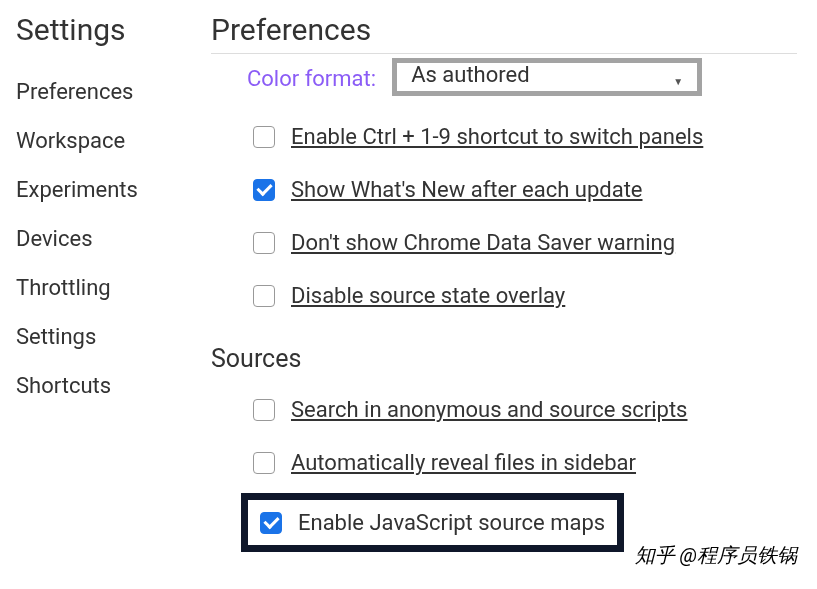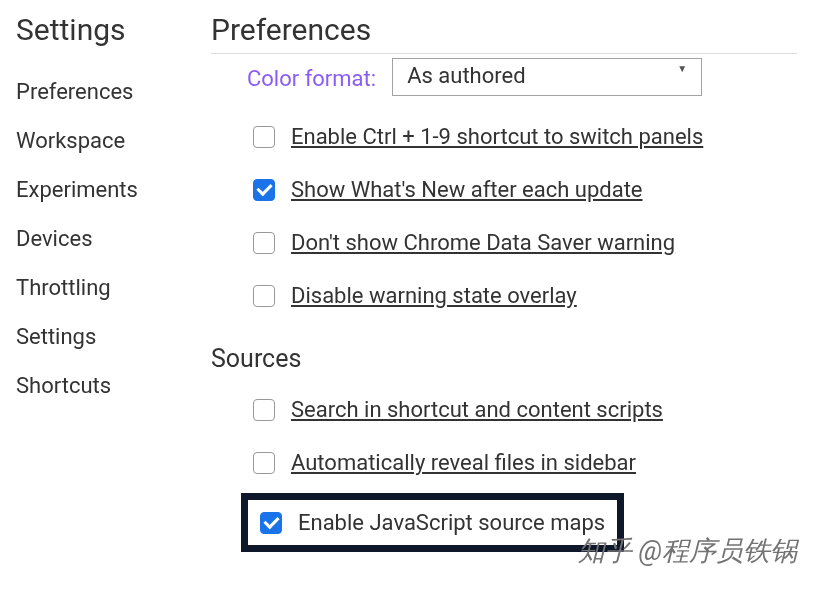--- a/index.html
+++ b/index.html
@@ -61,27 +61,27 @@
     .row-label {
       font-size: 22px;
       color: #8b5cf6;
       margin-right: 16px;
       margin-top: 2px;
     }
     .select {
       flex: 1;
       max-width: 310px;
       height: 38px;
-      border: 1px solid #a3a3a3;
+      border: 5px solid #a3a3a3;
       padding: 4px 14px;
       font-size: 22px;
       color: #333;
       background: #fff;
       display: flex;
-      align-items: flex-start;
+      align-items: flex-end;
       justify-content: space-between;
       cursor: pointer;
     }
     .chevron {
       font-size: 10px;
       color: #555;
     }
     .checkbox-row {
       display: flex;
       align-items: center;
@@ -133,22 +133,22 @@
       margin-left: 30px;
       margin-top: 4px;
     }
     .highlight-box .checkbox {
       margin-right: 16px;
     }
     .watermark {
       position: absolute;
       right: 20px;
       bottom: 20px;
-      font-size: 27px;
-      color: #737373;
+      font-size: 20px;
+      color: #000000;
       font-style: italic;
       pointer-events: none;
       margin-left: 32px;
     }
   </style>
 </head>
 <body>
 
 <div class="container">
   <div class="sidebar">
@@ -184,28 +184,28 @@
         <span class="checkbox-label">Show What's New after each update</span>
       </div>
 
       <div class="checkbox-row">
         <div class="checkbox"></div>
         <span class="checkbox-label">Don't show Chrome Data Saver warning</span>
       </div>
 
       <div class="checkbox-row">
         <div class="checkbox"></div>
-        <span class="checkbox-label">Disable warning state overlay</span>
+        <span class="checkbox-label">Disable source state overlay</span>
       </div>
 
       <div class="section-header">Sources</div>
 
       <div class="checkbox-row">
         <div class="checkbox"></div>
-        <span class="checkbox-label">Search in shortcut and content scripts</span>
+        <span class="checkbox-label">Search in anonymous and source scripts</span>
       </div>
 
       <div class="checkbox-row">
         <div class="checkbox"></div>
         <span class="checkbox-label">Automatically reveal files in sidebar</span>
       </div>
 
       <div class="highlight-box">
         <div class="checkbox checked"></div>
         <span class="checkbox-label">Enable JavaScript source maps</span>

